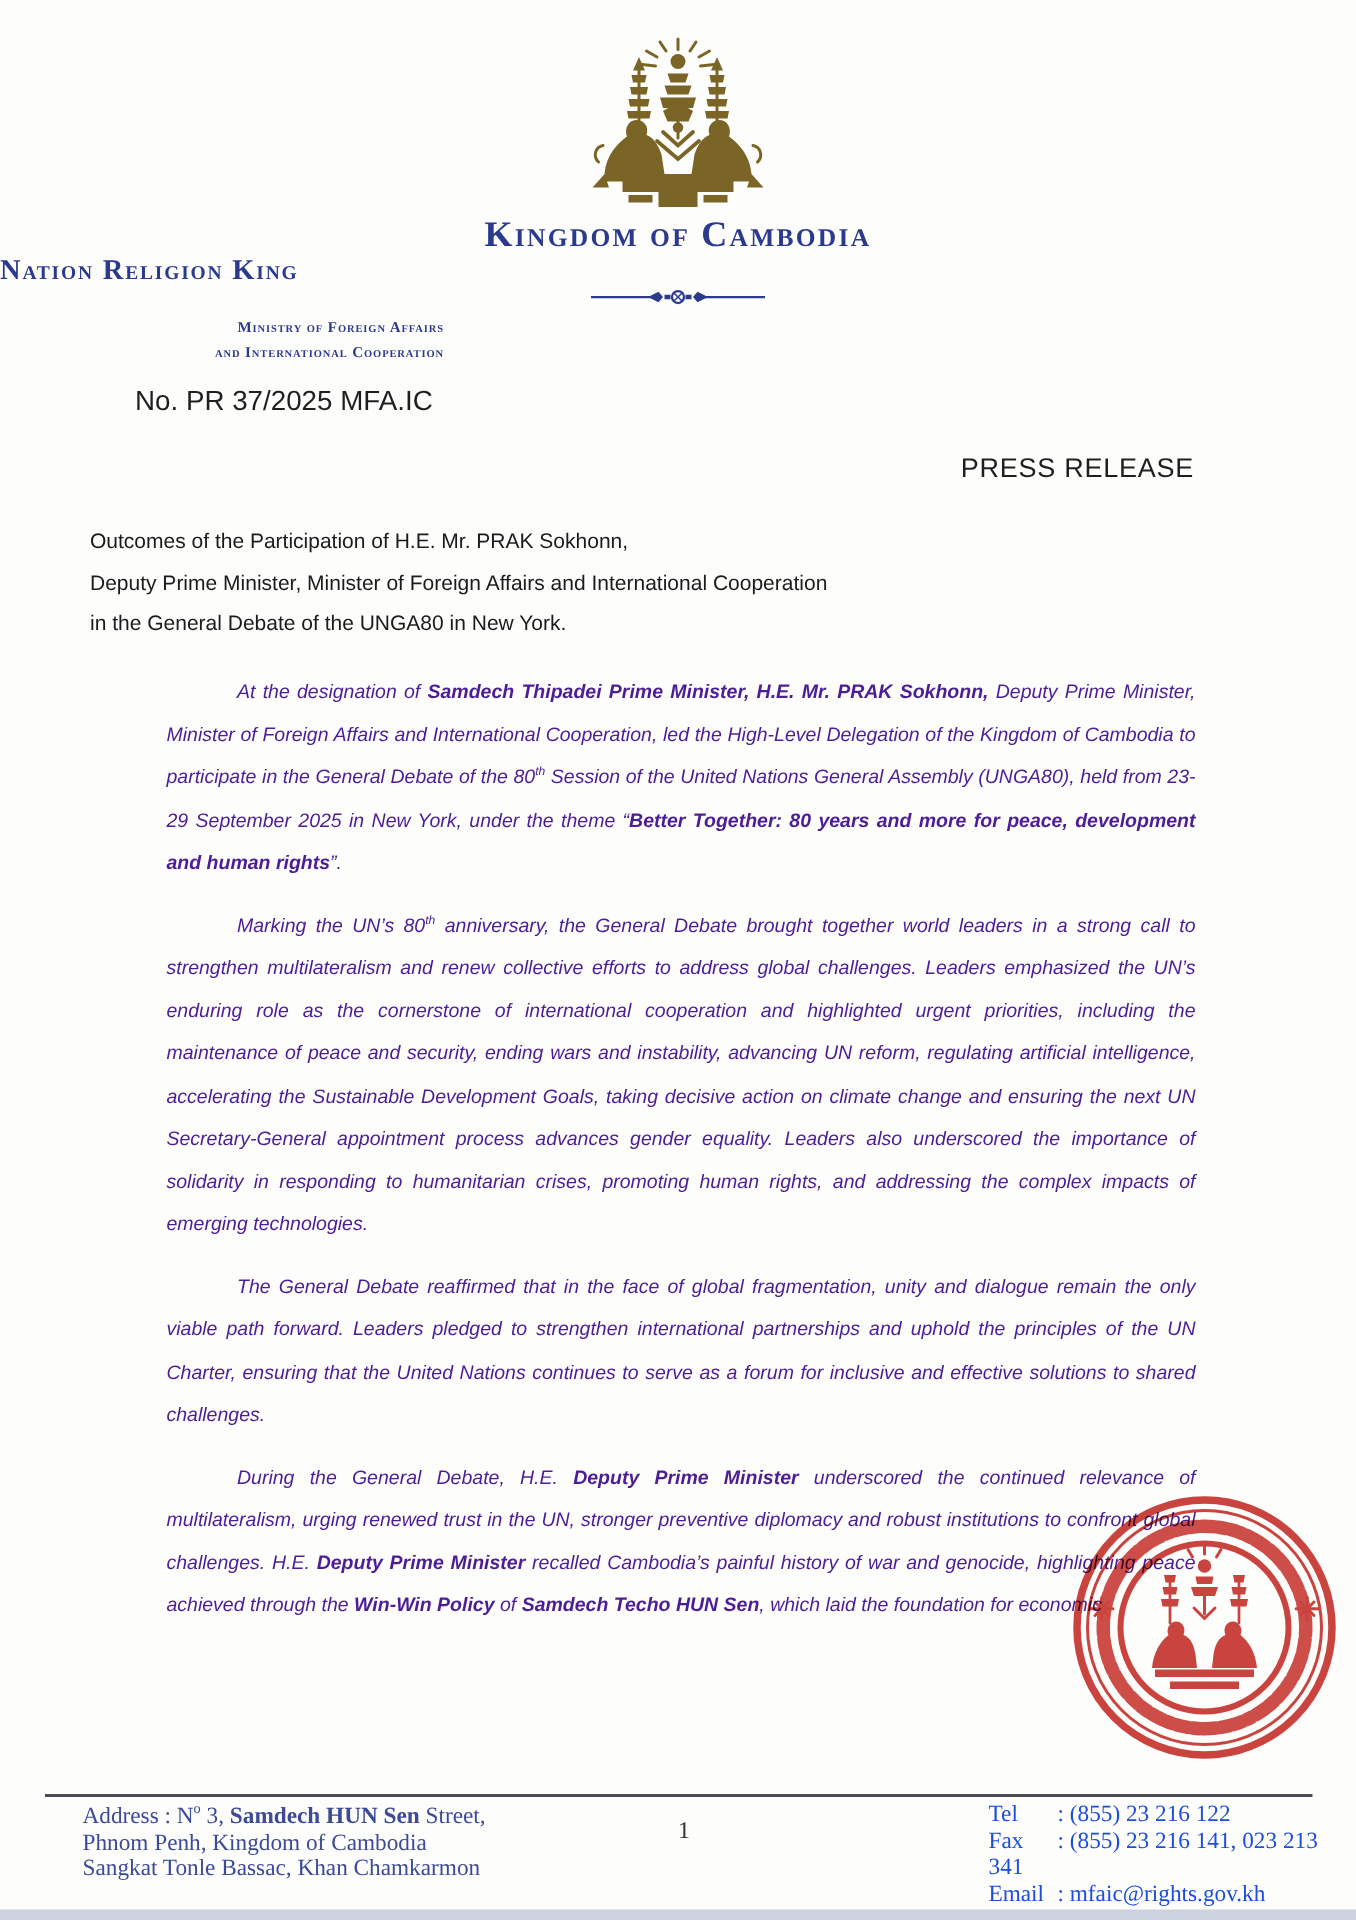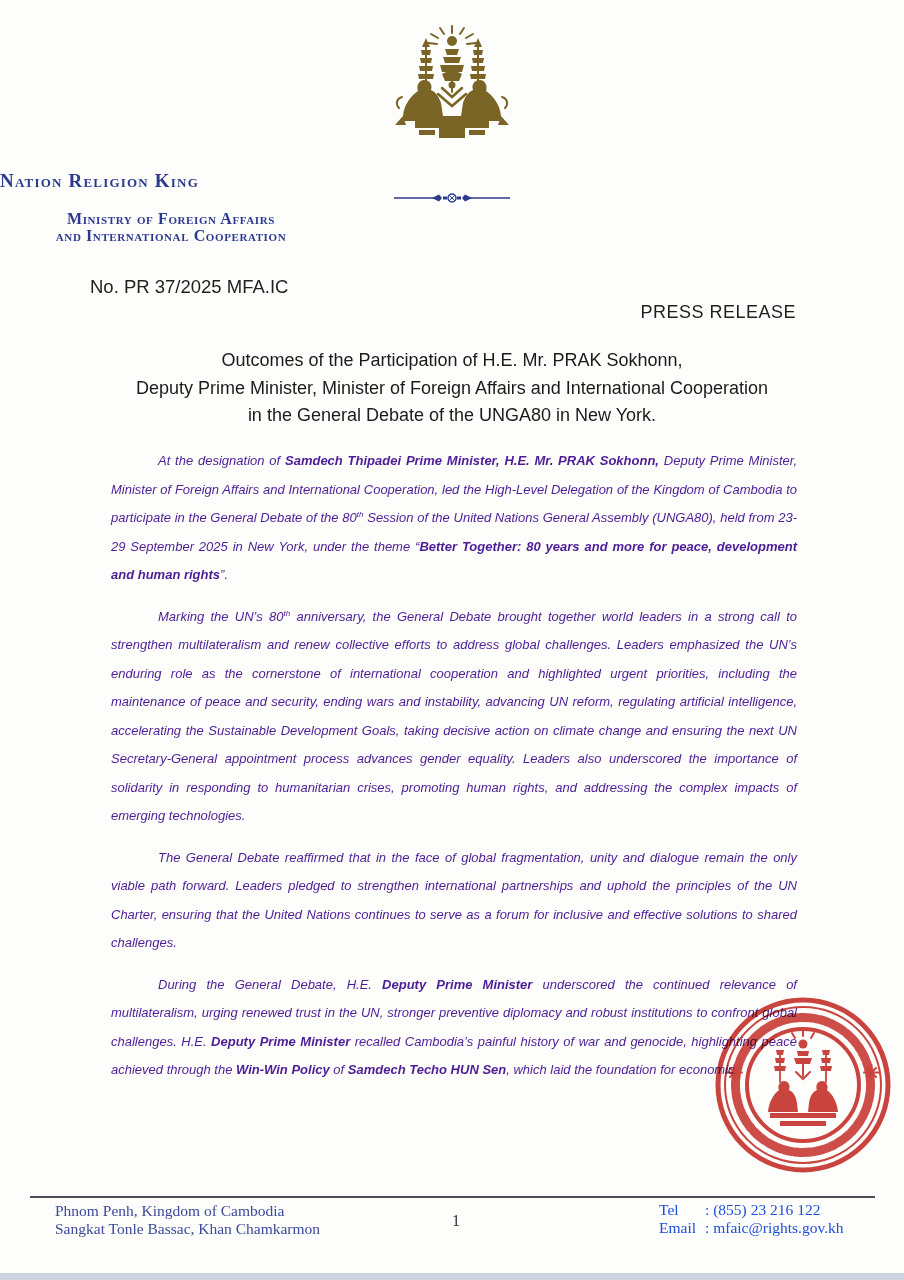--- a/index.html
+++ b/index.html
@@ -15,30 +15,30 @@
     font-family:"Liberation Serif",serif;font-variant:small-caps;font-weight:bold;
     font-size:24px;letter-spacing:1.5px;color:#2c3a8e;
   }
   .motto{
     position:absolute;left:0;top:170px;width:100%;text-align:left;
     font-family:"Liberation Serif",serif;font-variant:small-caps;font-weight:bold;
     font-size:19px;letter-spacing:1.2px;color:#2c3a8e;
   }
   .ornament{position:absolute;left:0;top:192px;width:100%;text-align:center;line-height:0;}
   .ministry{
-    position:absolute;left:36px;top:211px;width:270px;text-align:center;
+    position:absolute;left:26px;top:211px;width:270px;text-align:right;
     font-family:"Liberation Serif",serif;font-variant:small-caps;font-weight:bold;
-    font-size:16px;line-height:16.5px;letter-spacing:.6px;color:#2c3a8e;
+    font-size:10px;line-height:16.5px;letter-spacing:.6px;color:#2c3a8e;
   }
-  .doc-number{position:absolute;left:90px;top:276px;font-size:18.5px;color:#1f1f1f;}
+  .doc-number{position:absolute;left:90px;top:256px;font-size:18.5px;color:#1f1f1f;}
   .press-release{position:absolute;right:108px;top:302px;font-size:18px;letter-spacing:.5px;color:#1f1f1f;}
   
   .title{
-    position:absolute;left:60px;top:347px;width:784px;text-align:center;
-    font-size:18px;line-height:27.5px;color:#1b1b1b;
+    position:absolute;left:60px;top:347px;width:784px;
+    font-size:14px;line-height:27.5px;color:#1b1b1b;
   }
   .body-text{
     position:absolute;left:111px;top:447px;width:686px;
     font-size:13px;line-height:28.5px;text-align:justify;color:#4c1d95;font-style:italic;
   }
   .body-text p{margin:0 0 13px 0;text-indent:47px;}
   .b{font-weight:bold;}
   sup{font-size:62%;line-height:0;}
   
   .stamp{
@@ -98,20 +98,21 @@
       <path d="M108 92 C107 80 100 72 93 67 C95 62 92 56 87 56 C82 56 78 60 80 66 C75 68 72 73 70 79 L68 92 Z"></path>
       <path d="M10 92 L108 92 L108 97 L96 97 L96 104 L22 104 L22 97 L10 97 Z"></path>
       <polygon points="10,92 2,101 13,101"></polygon>
       <polygon points="108,92 116,101 105,101"></polygon>
       <path d="M46 104 L72 104 L72 114 L46 114 Z"></path>
       <path d="M26 106 L42 106 L42 111 L26 111 Z"></path>
       <path d="M76 106 L92 106 L92 111 L76 111 Z"></path>
     </g>
   </svg>
 
+  <div class="kingdom">Kingdom of Cambodia</div>
   <div class="motto">Nation Religion King</div>
 
   <div class="ornament">
     <svg width="120" height="12" viewBox="0 0 120 12">
       <g fill="none" stroke-width="1.5" stroke="#2c3a8e">
         <line x1="2" y1="6" x2="42" y2="6"></line>
         <line x1="78" y1="6" x2="118" y2="6"></line>
         <circle cx="60" cy="6" r="4"></circle>
         <path d="M57 3 L63 9 M63 3 L57 9" stroke-width="1"></path>
       </g>
@@ -168,22 +169,24 @@
       <polygon points="110,74 122,74 121,79 111,79"></polygon>
       <path d="M58 120 C59 109 64 102 69 98 C67 94 70 89 74 89 C78 89 81 93 79 98 C84 100 86 105 87 111 L88 120 Z"></path>
       <path d="M128 120 C127 109 122 102 117 98 C119 94 116 89 112 89 C108 89 105 93 107 98 C102 100 100 105 99 111 L98 120 Z"></path>
       <path d="M60 121 L126 121 L126 126 L60 126 Z"></path>
       <path d="M70 129 L116 129 L116 134 L70 134 Z"></path>
     </g>
   </svg>
 
   <div class="footer-rule"></div>
   <div class="addr" id="addr">
+      <div><span>Address : N</span><sup>o</sup><span> 3, </span><span class="b">Samdech HUN Sen</span><span> Street,</span></div>
       <div><span>Phnom Penh, Kingdom of Cambodia</span></div>
       <div><span>Sangkat Tonle Bassac, Khan Chamkarmon</span></div>
     </div>
   <div class="pageno">1</div>
   <div class="contacts" id="contacts">
       <div><span class="lbl">Tel</span><span class="sep">: </span><span class="val">(855) 23 216 122</span></div>
+      <div><span class="lbl">Fax</span><span class="sep">: </span><span class="val">(855) 23 216 141, 023 213 341</span></div>
       <div><span class="lbl">Email</span><span class="sep">: </span><span class="val">mfaic@rights.gov.kh</span></div>
     </div>
   <div class="bottom-band"></div>
 </div>
 
 </body></html>

